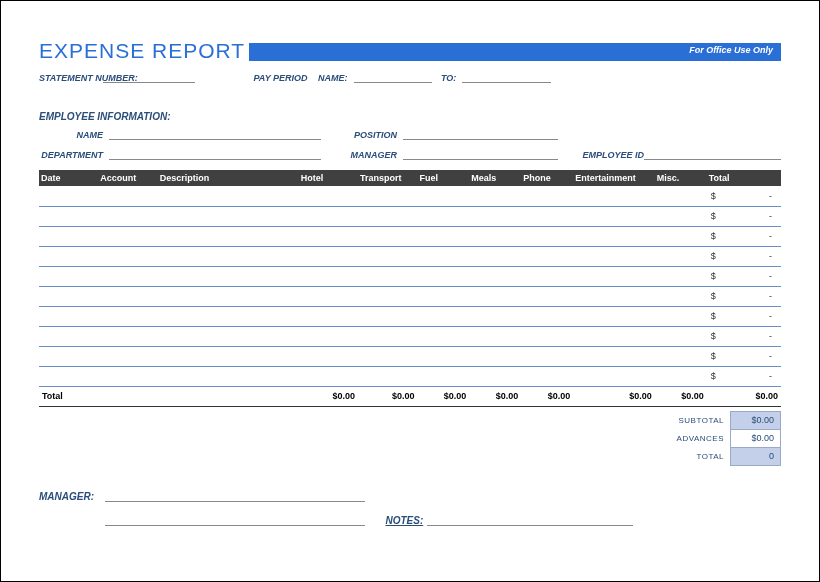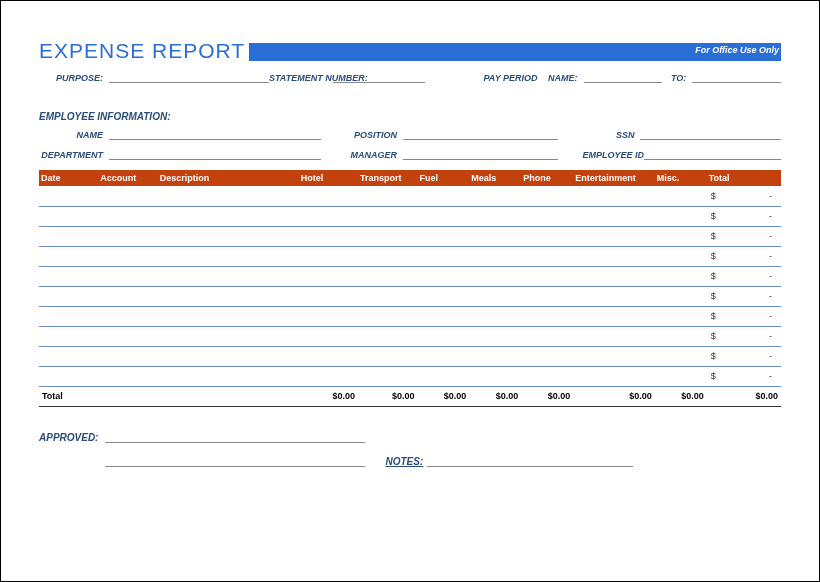--- a/index.html
+++ b/index.html
@@ -31,21 +31,21 @@
   }
   .title-bar {
     flex: 1;
     background: #2a6fd6;
     height: 18px;
     position: relative;
     margin-bottom: 2px;
   }
   .office-use {
     position: absolute;
-    right: 2px;
+    right: 8px;
     top: 2px;
     color: #fff;
     font-size: 9px;
     font-weight: 700;
     font-style: italic;
   }
   .row {
     display: flex;
     margin-top: 6px;
     font-size: 9px;
@@ -77,21 +77,21 @@
     color: #2a4d7a;
     margin-top: 28px;
   }
   table.expense {
     width: 100%;
     border-collapse: collapse;
     margin-top: 10px;
     table-layout: fixed;
   }
   table.expense th {
-    background: #c2410c;
+    background: #404040;
     color: #fff;
     font-size: 9px;
     font-weight: 700;
     text-align: left;
     padding: 3px 2px;
     height: 16px;
   }
   table.expense td {
     border-bottom: 1px solid #6a8cc9;
     height: 20px;
@@ -169,24 +169,20 @@
 <div class="page">
 
   <div class="title-row">
     <div class="title">EXPENSE REPORT</div>
     <div class="title-bar">
       <span class="office-use">For Office Use Only</span>
     </div>
   </div>
 
   <div class="row" style="margin-top:8px;">
-    <div class="field" style="width:31%;">
-      <span class="flabel" style="width:70px;">PURPOSE:</span>
-      <div class="fline"></div>
-    </div>
     <div class="field" style="width:21%;">
       <span class="flabel" style="width:64px; text-align:right; line-height:9px;">STATEMENT NUMBER:</span>
       <div class="fline"></div>
     </div>
     <div class="field" style="width:16%;">
       <span class="flabel" style="width:100%; text-align:right;">PAY PERIOD</span>
     </div>
     <div class="field" style="width:16%;">
       <span class="flabel" style="width:40px;">NAME:</span>
       <div class="fline"></div>
@@ -199,24 +195,20 @@
 
   <div class="section-h">EMPLOYEE INFORMATION:</div>
 
   <div class="row">
     <div class="field" style="width:38%;">
       <span class="flabel" style="width:70px;">NAME</span>
       <div class="fline"></div>
     </div>
     <div class="field" style="width:32%; padding-left:24px;">
       <span class="flabel" style="width:58px;text-align:right;">POSITION</span>
-      <div class="fline"></div>
-    </div>
-    <div class="field" style="width:30%; padding-left:50px;">
-      <span class="flabel" style="width:32px;">SSN</span>
       <div class="fline"></div>
     </div>
   </div>
 
   <div class="row" style="margin-top:8px;">
     <div class="field" style="width:38%;">
       <span class="flabel" style="width:70px;">DEPARTMENT</span>
       <div class="fline"></div>
     </div>
     <div class="field" style="width:32%; padding-left:24px;">
@@ -400,27 +392,43 @@
         <td>$0.00</td>
         <td>$0.00</td>
         <td>$0.00</td>
         <td>$0.00</td>
         <td>$0.00</td>
         <td>$0.00</td>
       </tr>
     </tfoot>
   </table>
 
+  <table class="summary">
+    <tbody>
+        <tr>
+      <td class="lbl">SUBTOTAL</td>
+      <td class="box h">$0.00</td>
+    </tr>
+    <tr>
+      <td class="lbl">ADVANCES</td>
+      <td class="box">$0.00</td>
+    </tr>
+    <tr>
+      <td class="lbl">TOTAL</td>
+      <td class="box h">0</td>
+    </tr>
+  </tbody>
+    </table>
 
   <div style="clear:both;"></div>
 
   <div class="approved-row">
     <div class="sig-group" style="display:flex;flex-direction:column;">
       <div style="display:flex;align-items:flex-end;">
-        <span class="flabel left" style="width:66px;font-size:10px;">APPROVED:</span>
+        <span class="flabel left" style="width:66px;font-size:10px;">MANAGER:</span>
         <div class="sig-line" style="flex:1;"></div>
       </div>
       <div class="sig-line2"></div>
     </div>
     <div class="notes-group">
       <span class="flabel left" style="font-size:10px;text-decoration:underline;">NOTES:</span>
       <div class="fline" style="flex:1;"></div>
     </div>
   </div>
 

